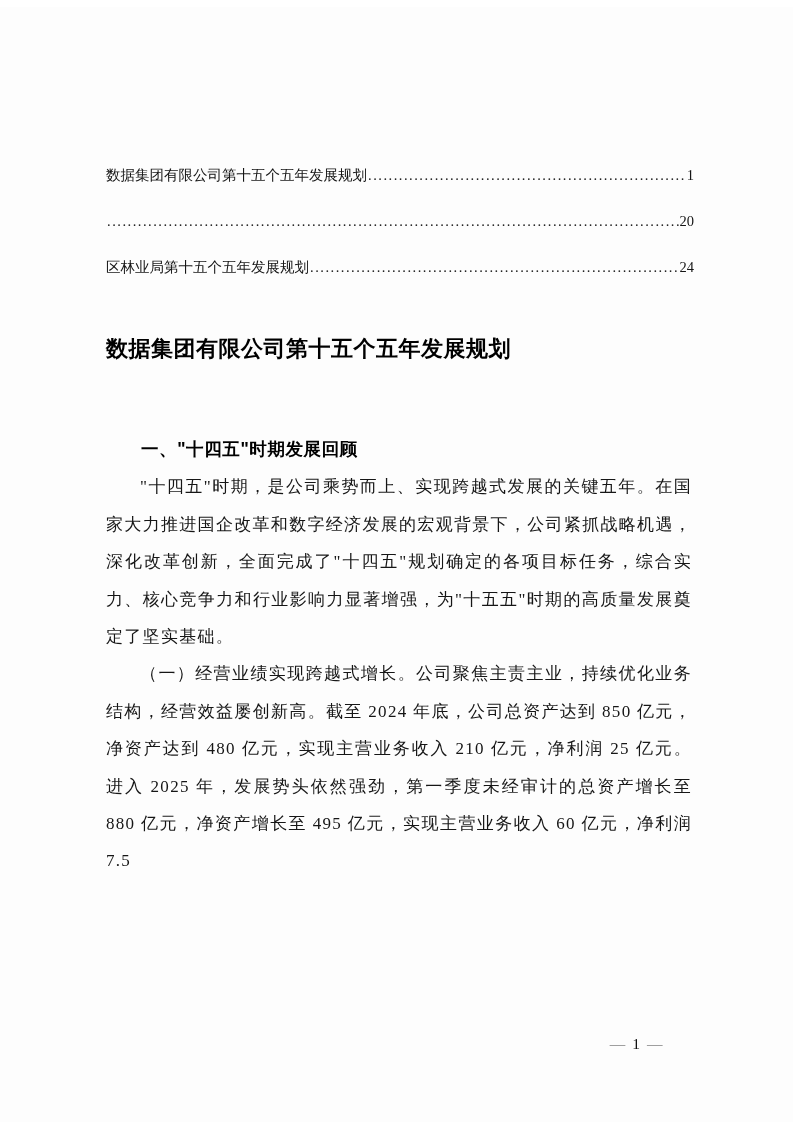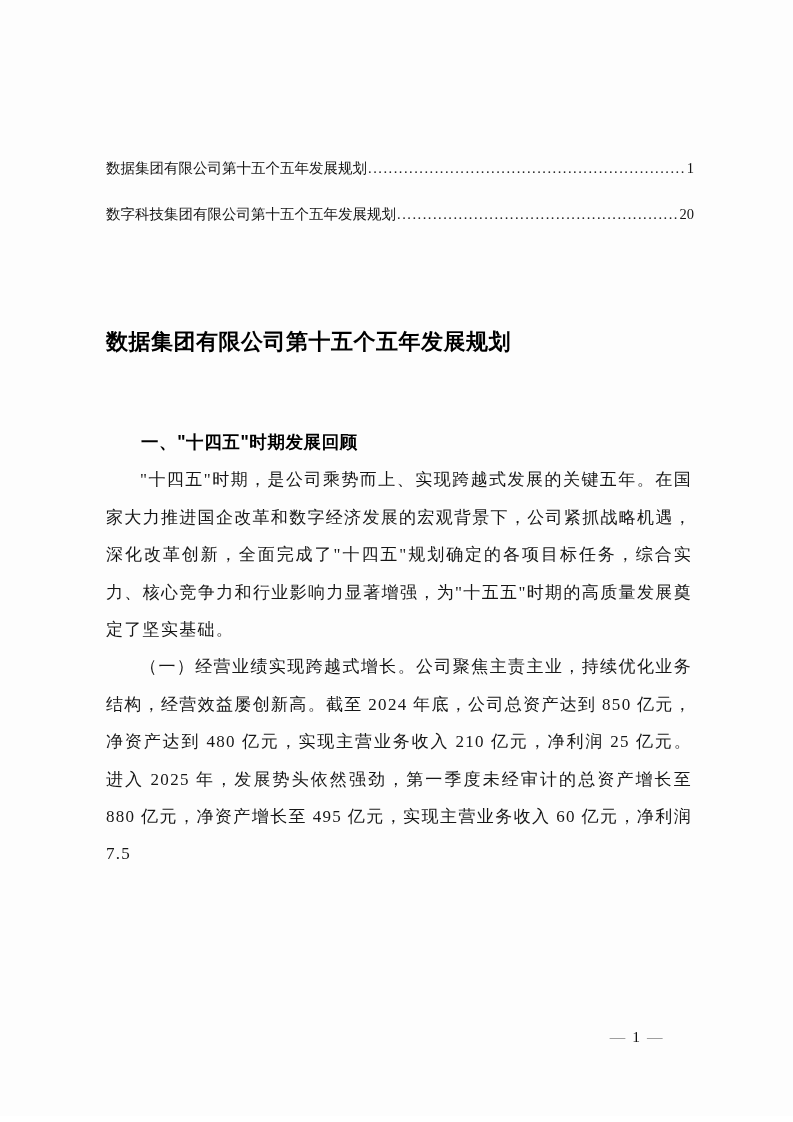--- a/index.html
+++ b/index.html
@@ -8,20 +8,21 @@
     background: #ffffff;
   }
   .page {
     position: relative;
     width: 793px;
     height: 1116px;
     background: #fdfdfd;
     color: #141414;
     font-family: "Liberation Serif", "DejaVu Serif", serif;
     overflow: hidden;
+    margin-top: 7px;
   }
 
   
   .toc {
     position: absolute;
     left: 106px;
     top: 158px;
     width: 588px;
   }
   .toc-row {
@@ -113,23 +114,27 @@
 
 <div class="page">
 
   <nav class="toc">
     <div class="toc-row">
       <span class="toc-title">数据集团有限公司第十五个五年发展规划</span>
       <span class="toc-dots"></span>
       <span class="toc-page">1</span>
     </div>
     <div class="toc-row">
-      <span class="toc-title">数字科技集团有限公司第十五个五年发展规划</span>
       <span class="toc-dots"></span>
       <span class="toc-page">20</span>
+    </div>
+    <div class="toc-row">
+      <span class="toc-title">区林业局第十五个五年发展规划</span>
+      <span class="toc-dots"></span>
+      <span class="toc-page">24</span>
     </div>
   </nav>
 
   <h1 class="doc-title">数据集团有限公司第十五个五年发展规划</h1>
 
   <div class="body-text">
     <h2 class="section-heading">一、"十四五"时期发展回顾</h2>
     <p>"十四五"时期，是公司乘势而上、实现跨越式发展的关键五年。在国家大力推进国企改革和数字经济发展的宏观背景下，公司紧抓战略机遇，深化改革创新，全面完成了"十四五"规划确定的各项目标任务，综合实力、核心竞争力和行业影响力显著增强，为"十五五"时期的高质量发展奠定了坚实基础。</p>
     <p><span class="lead">（一）经营业绩实现跨越式增长。</span><span>公司聚焦主责主业，持续优化业务结构，经营效益屡创新高。截至 2024 年底，公司总资产达到 850 亿元，净资产达到 480 亿元，实现主营业务收入 210 亿元，净利润 25 亿元。进入 2025 年，发展势头依然强劲，第一季度未经审计的总资产增长至 880 亿元，净资产增长至 495 亿元，实现主营业务收入 60 亿元，净利润 7.5</span></p>
   </div>

